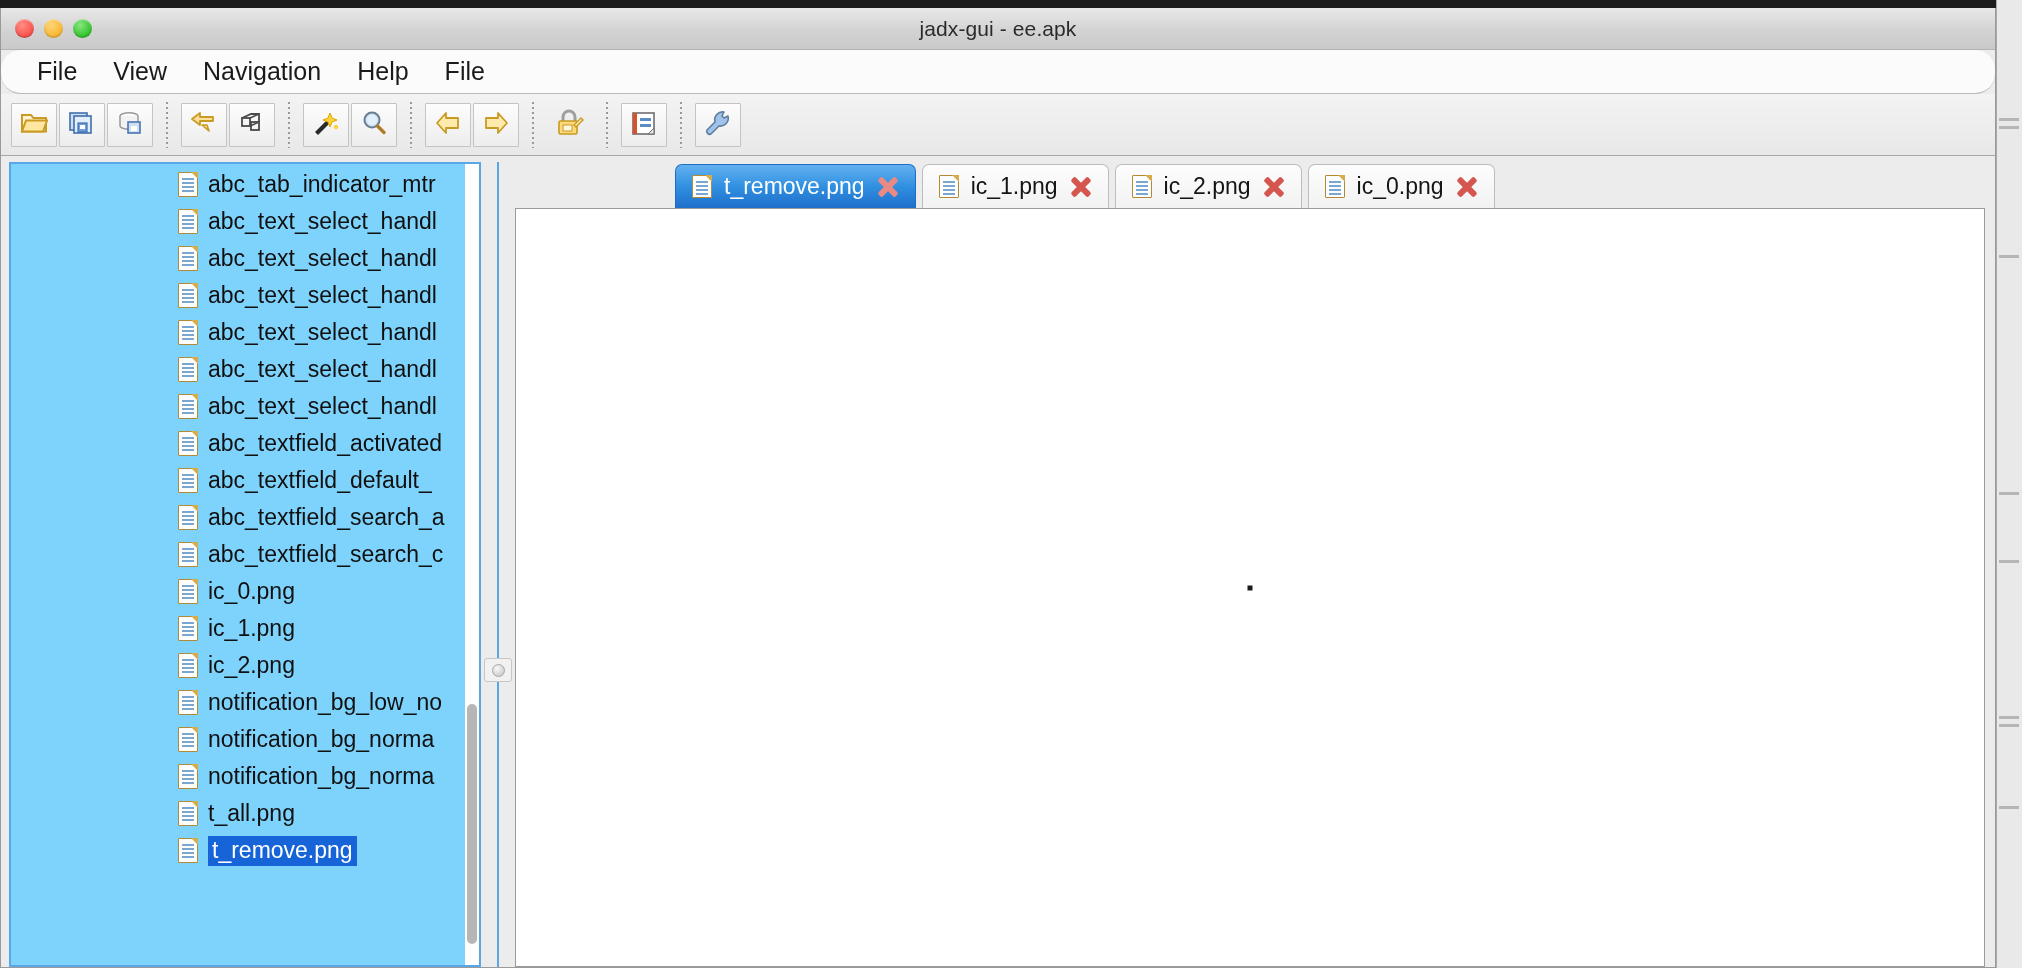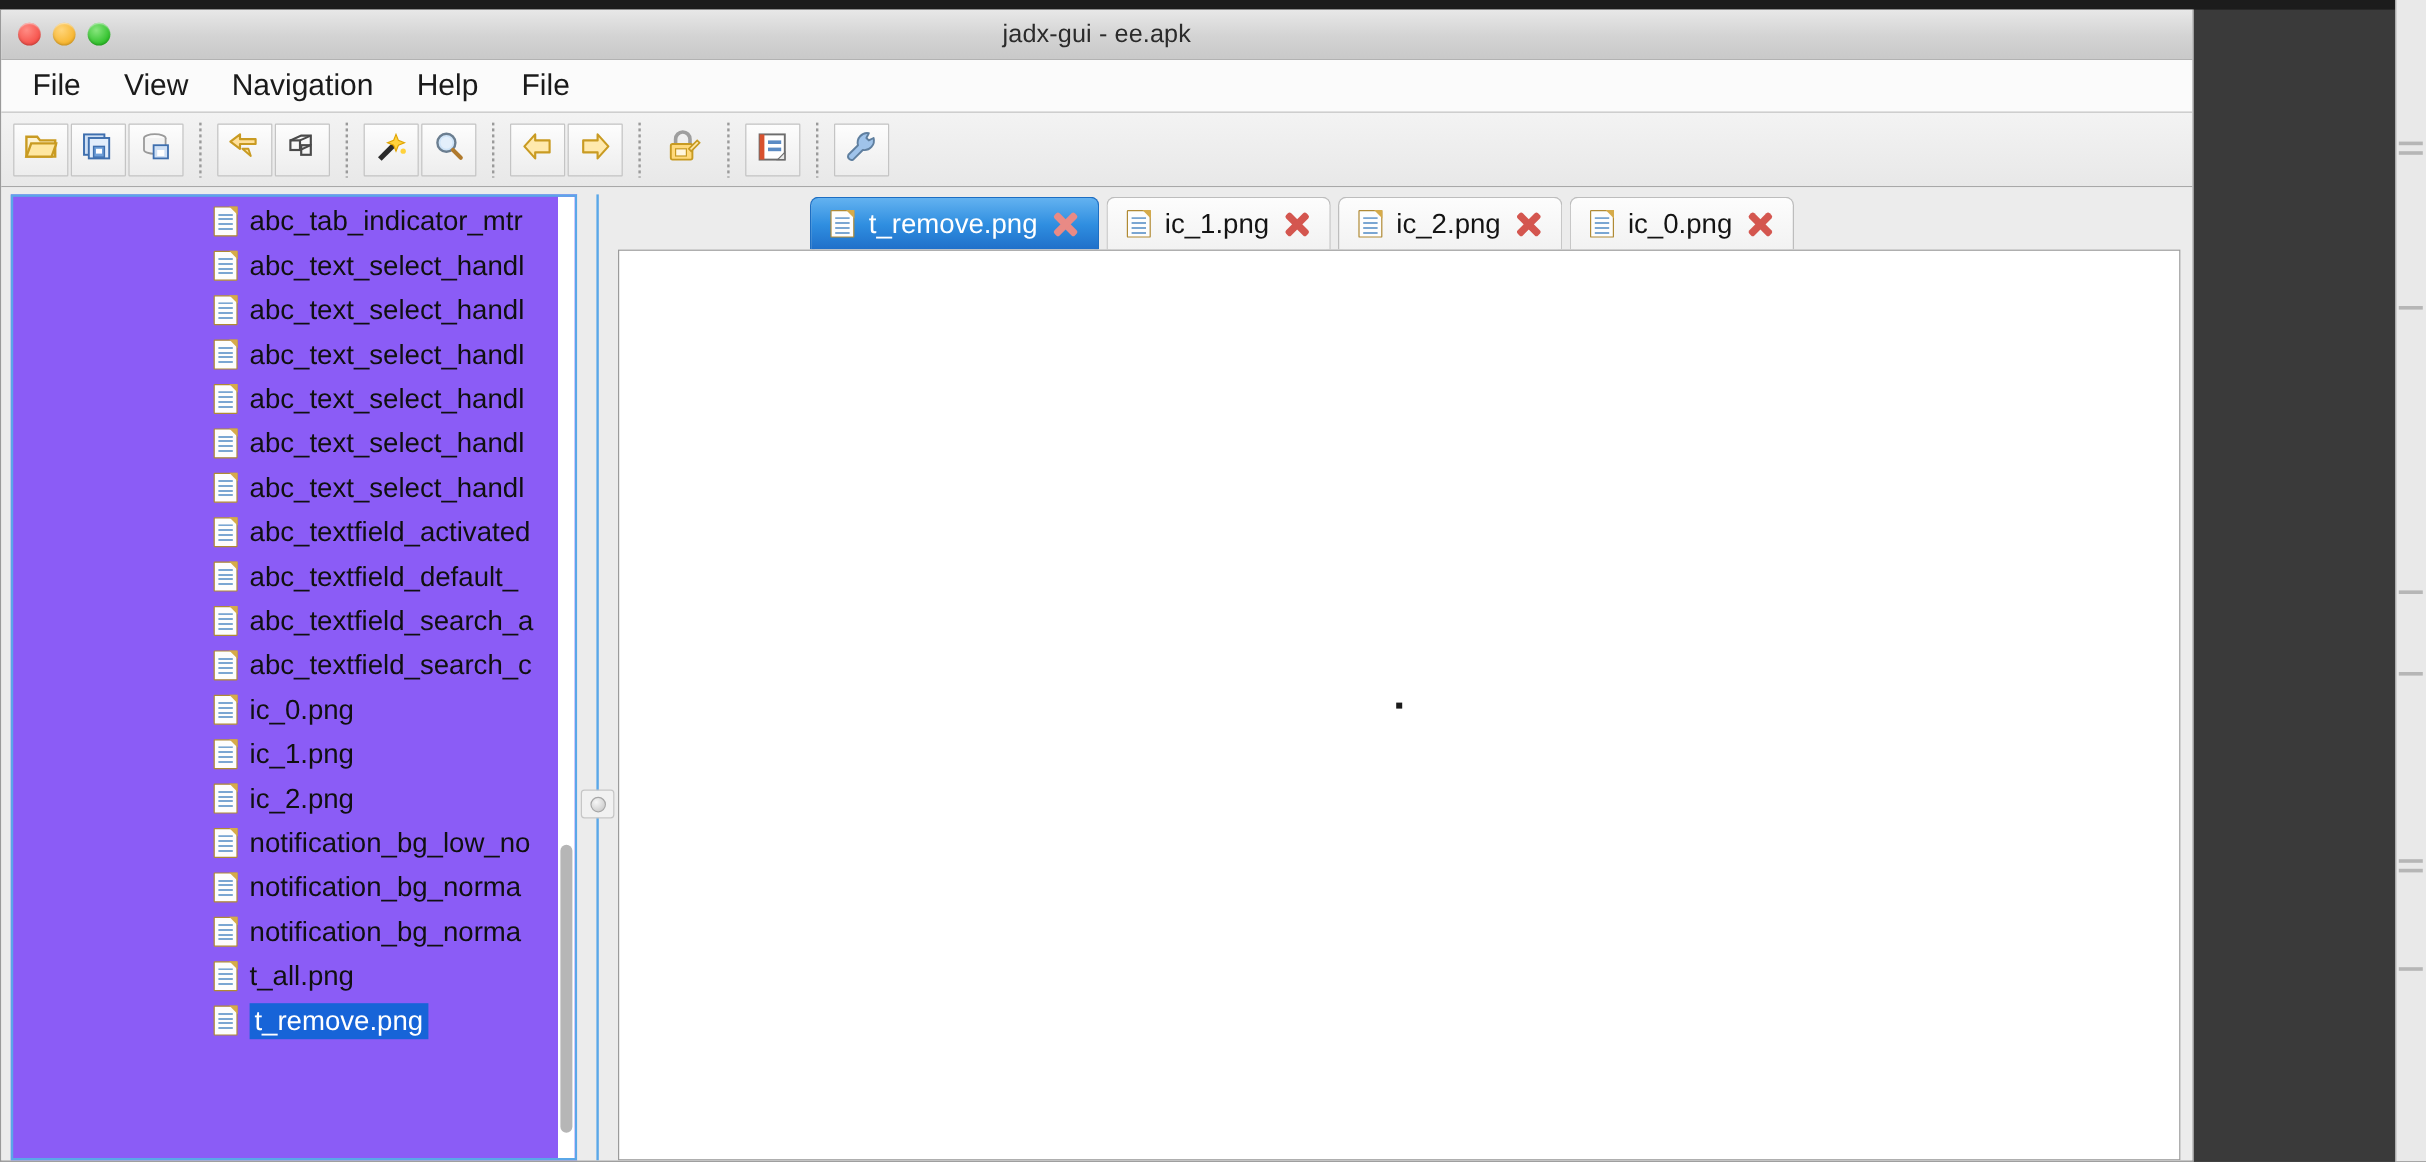--- a/index.html
+++ b/index.html
@@ -38,21 +38,21 @@
     width: 20px;
     height: 3px;
     background: #8d8d8d;
     opacity: .55;
   }
 
   
   #app-window {
     position: absolute;
     left: 0; top: 8px;
-    width: 1828px;
+    width: 1996px;
     height: 960px;
     background: #ececec;
     border: 1px solid #9a9a9a;
     border-top: none;
     display: flex;
     flex-direction: column;
     overflow: hidden;
   }
 
   
@@ -88,22 +88,23 @@
   }
 
   
   #menubar {
     height: 44px;
     flex: 0 0 44px;
     background: #fbfbfb;
     border-bottom: 1px solid #b9b9b9;
     display: flex;
     align-items: center;
-    padding-left: 10px;
+    padding-left: 20px;
     gap: 4px;
+    border-radius: 20px;
   }
   .menu-item {
     font-size: 25px;
     color: #1a1a1a;
     padding: 2px 16px;
     cursor: default;
     white-space: nowrap;
   }
 
   
@@ -139,21 +140,21 @@
     display: flex;
     min-height: 0;
     background: #ececec;
     padding: 6px 0 0 8px;
   }
 
   
   #tree-pane {
     width: 472px;
     flex: 0 0 472px;
-    background: #8b5cf6;
+    background: #7dd3fc;
     border: 2px solid #5aa7e8;
     position: relative;
     overflow: hidden;
   }
   #tree-list {
     position: absolute;
     inset: 0 14px 0 0;
     padding-top: 2px;
   }
   .tree-row {

